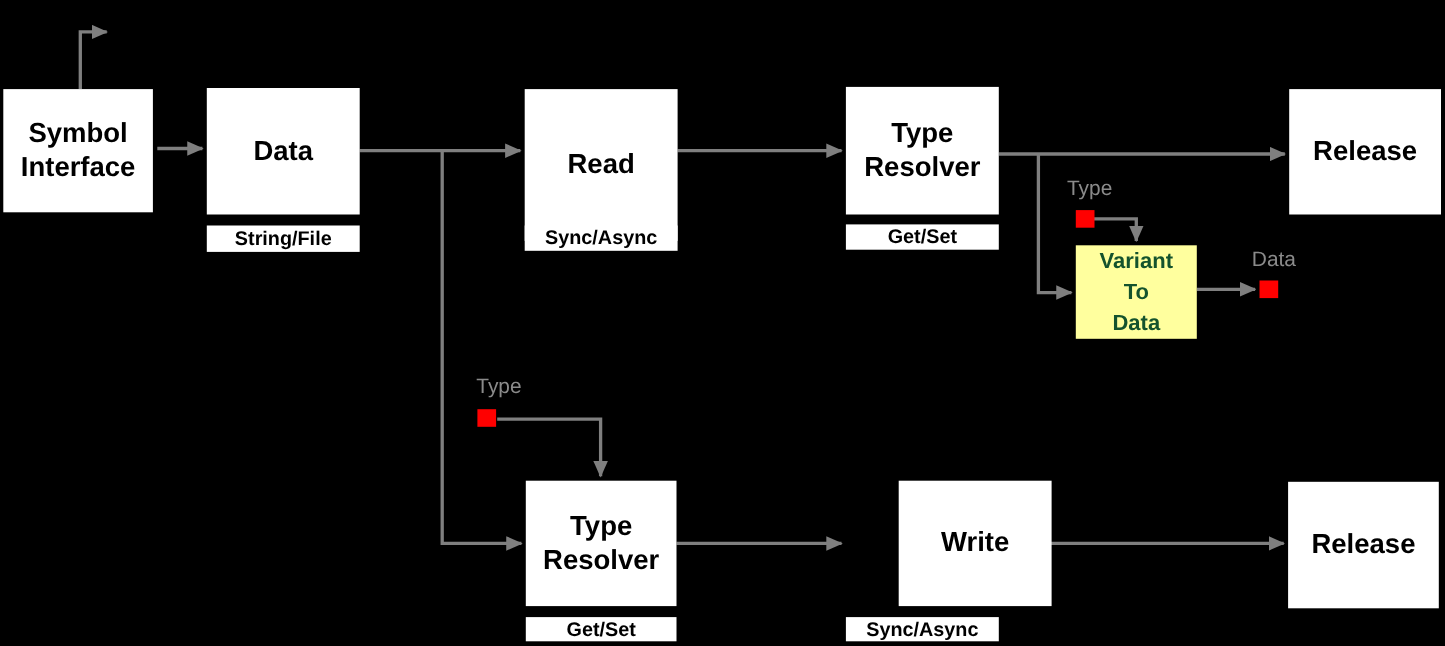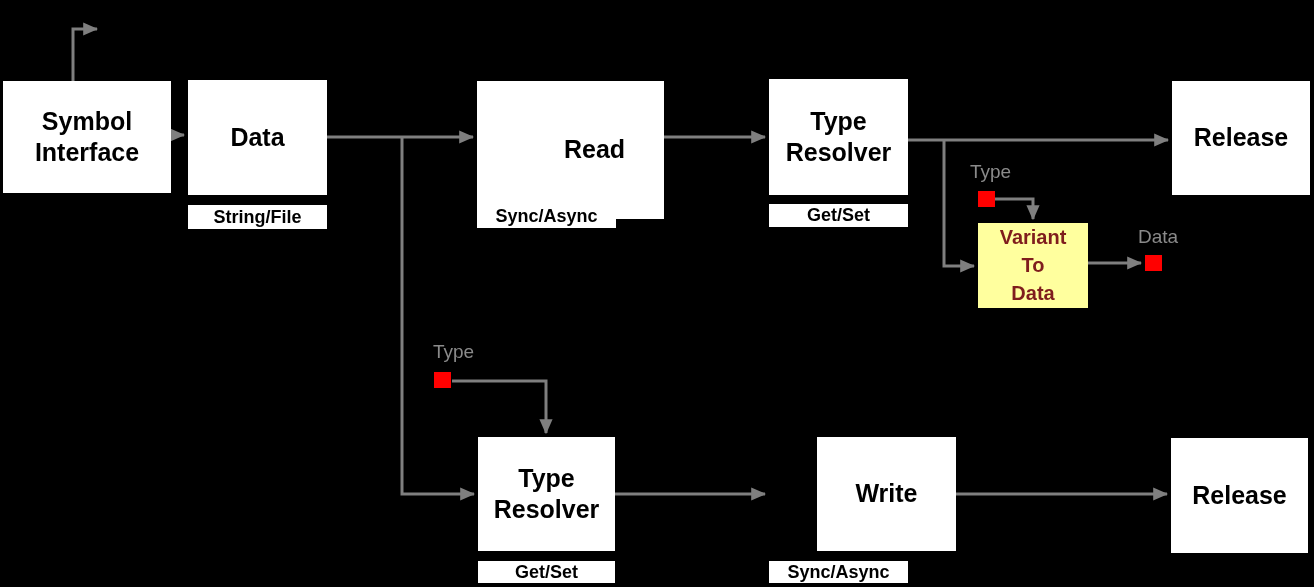--- a/index.html
+++ b/index.html
@@ -42,22 +42,23 @@
     text-align: center;
   }
   .sub-label {
     font-size: 18px;
     font-weight: 700;
     text-align: center;
   }
   .variant-box {
     position: absolute;
     background: #ffff9e;
-    color: #7f1d1d;
+    color: #14532d;
     display: flex;
+    align-items: center;
     justify-content: center;
     text-align: center;
   }
   .variant-label {
     font-size: 20px;
     font-weight: 700;
     line-height: 1.4;
     white-space: pre-line;
   }
   .port-label {
@@ -91,33 +92,33 @@
     <polyline points="616,137 765,137" marker-end="url(#ah)"></polyline>
     <polyline points="908,140 1168,140" marker-end="url(#ah)"></polyline>
     <polyline points="944,140 944,266 974,266" marker-end="url(#ah)"></polyline>
     <polyline points="994,199 1033,199 1033,219" marker-end="url(#ah)"></polyline>
     <polyline points="1088,263 1141,263" marker-end="url(#ah)"></polyline>
     <polyline points="452,381 546,381 546,433" marker-end="url(#ah)"></polyline>
     <polyline points="615,494 765,494" marker-end="url(#ah)"></polyline>
     <polyline points="908,494 1167,494" marker-end="url(#ah)"></polyline>
   </svg>
 
-  <div class="box" style="left:3px; top:81px; width:168px; height:112px;">
+  <div class="box" style="left:3px; top:81px; width:136px; height:112px;">
     <span class="box-label">Symbol
 Interface</span>
   </div>
 
   <div class="box" style="left:188px; top:80px; width:139px; height:115px;">
     <span class="box-label">Data</span>
   </div>
   <div class="subbar" style="left:188px; top:205px; width:139px; height:24px;">
     <span class="sub-label">String/File</span>
   </div>
 
-  <div class="box" style="left:477px; top:81px; width:139px; height:138px;padding-left:48px;">
+  <div class="box" style="left:477px; top:81px; width:139px; height:138px;">
     <span class="box-label">Read</span>
   </div>
   <div class="subbar" style="left:477px; top:205px; width:139px; height:23px;">
     <span class="sub-label">Sync/Async</span>
   </div>
 
   <div class="box" style="left:769px; top:79px; width:139px; height:116px;">
     <span class="box-label">Type
 Resolver</span>
   </div>

